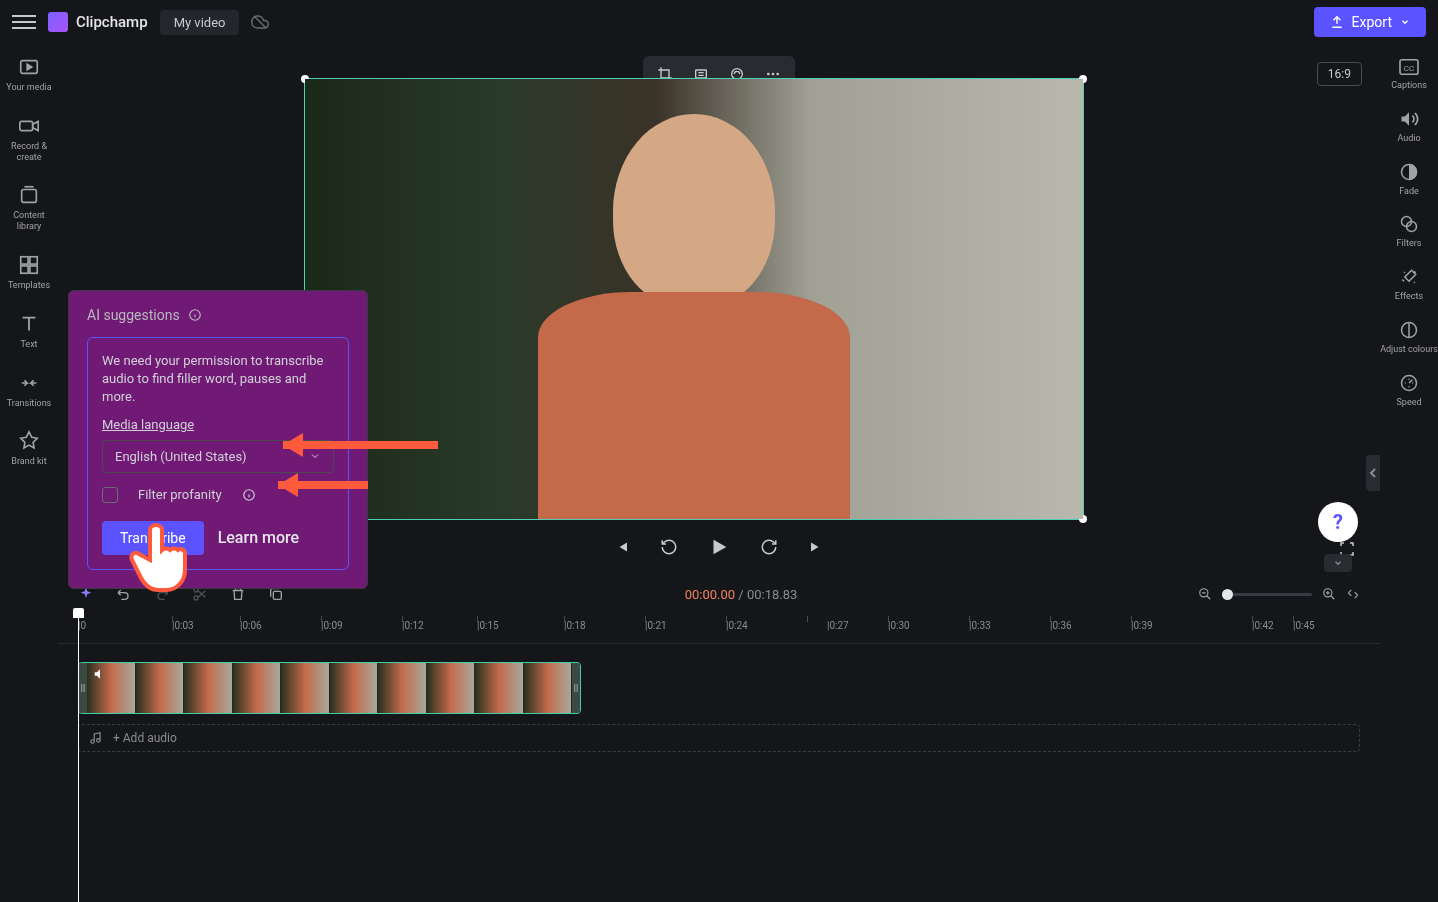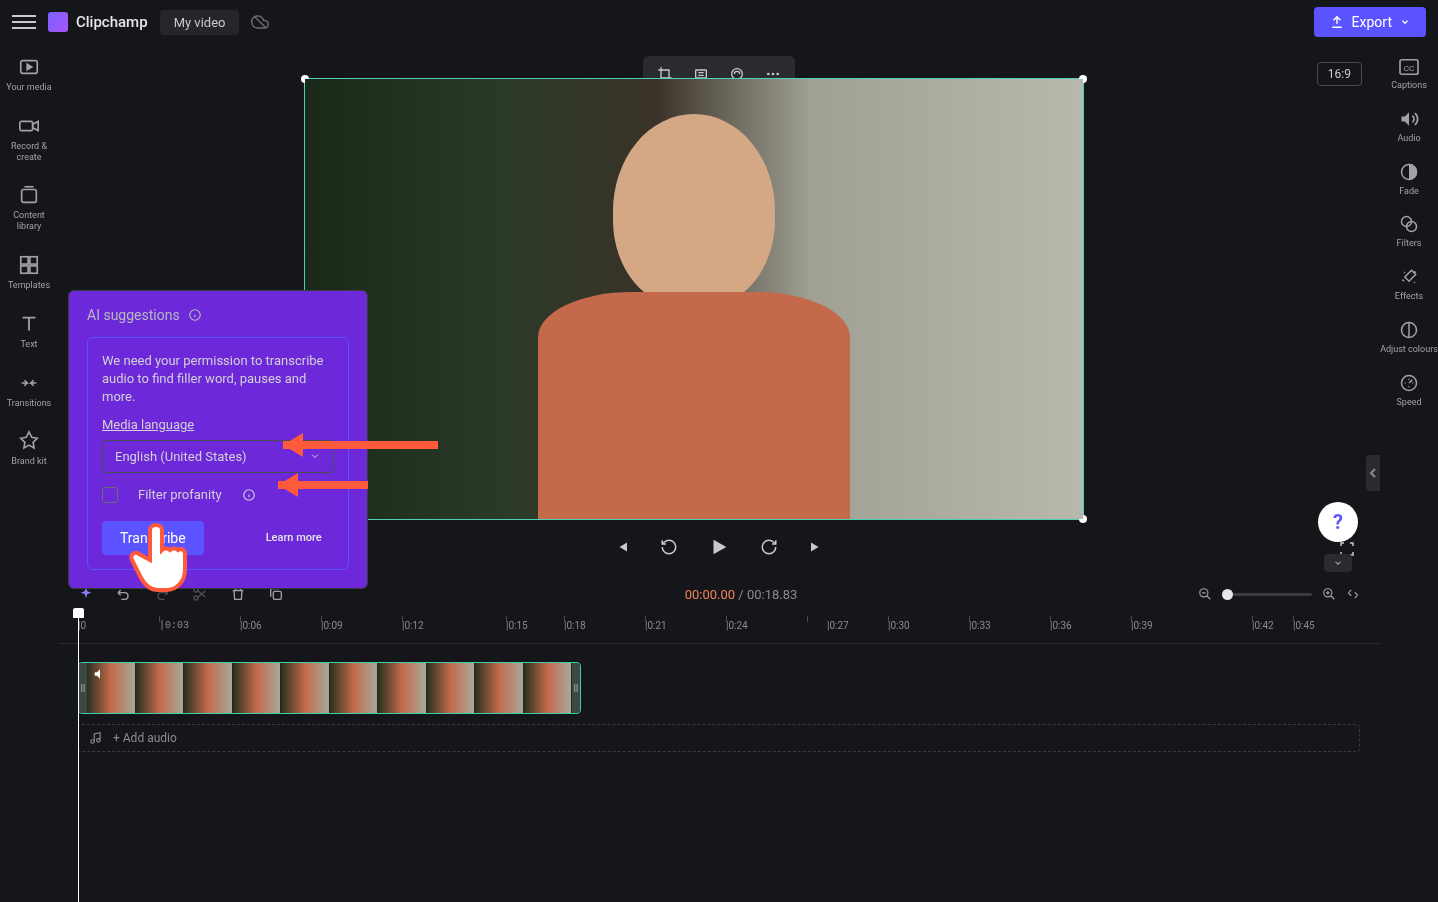--- a/index.html
+++ b/index.html
@@ -41,31 +41,31 @@
 .person-silhouette { position: absolute; left: 30%; top: 8%; width: 40%; height: 92%; }
 .person-head { position: absolute; left: 24%; top: 0; width: 52%; height: 48%; background: #d4a884; border-radius: 50% 50% 45% 45%; }
 .person-hair { position: absolute; left: 12%; top: -5%; width: 76%; height: 62%; background: #2a1f18; border-radius: 50% 50% 30% 30%; z-index: -1; }
 .person-body { position: absolute; left: 0; bottom: 0; width: 100%; height: 56%; background: #c46a4a; border-radius: 30% 30% 0 0 / 20% 20% 0 0; }
 
 .playback-bar { position: absolute; left: 50%; transform: translateX(-50%); bottom: 10px; display: flex; gap: 18px; align-items: center; }
 .playback-bar button { background: none; border: none; color: #c8c9cd; cursor: pointer; padding: 6px; }
 .fullscreen-btn { position: absolute; right: 18px; bottom: 10px; background: none; border: none; color: #c8c9cd; cursor: pointer; padding: 6px; }
 
 
-.ai-panel { position: absolute; left: 68px; top: 290px; width: 300px; background: #6d28d9; border: 1px solid #3a3b42; border-radius: 6px; padding: 16px 18px 18px; z-index: 20; }
+.ai-panel { position: absolute; left: 68px; top: 290px; width: 300px; background: #701a75; border: 1px solid #3a3b42; border-radius: 6px; padding: 16px 18px 18px; z-index: 20; }
 .ai-panel-title { font-size: 14px; color: #b8b9bf; margin-bottom: 14px; display: flex; align-items: center; gap: 8px; }
 .ai-panel-inner { border: 1px solid #5b53ff; border-radius: 6px; padding: 14px; }
 .ai-desc { font-size: 13px; color: #d0d1d6; line-height: 1.4; margin-bottom: 10px; }
 .ai-label { font-size: 13px; color: #d0d1d6; margin-bottom: 8px; text-decoration: underline; }
 .lang-select { width: 100%; background: transparent; border: 1px solid #4a4b52; border-radius: 4px; padding: 8px 12px; color: #d0d1d6; font-size: 13px; display: flex; justify-content: space-between; align-items: center; cursor: pointer; margin-bottom: 14px; }
 .filter-row { display: flex; align-items: center; gap: 20px; margin-bottom: 18px; font-size: 13px; color: #d0d1d6; }
 .checkbox { width: 16px; height: 16px; border: 1.5px solid #6b6c72; border-radius: 3px; }
 .panel-actions { display: flex; gap: 14px; align-items: center; }
 .transcribe-btn { background: #5b53ff; color: #fff; border: none; padding: 9px 18px; border-radius: 4px; font-size: 14px; cursor: pointer; }
-.learn-more { color: #e5e6ea; font-size: 11px; cursor: pointer; font-weight: 500; margin-left: 48px; }
+.learn-more { color: #e5e6ea; font-size: 16px; cursor: pointer; font-weight: 500; }
 
 
 .arrow-annot { position: absolute; z-index: 25; pointer-events: none; }
 .hand-cursor { position: absolute; z-index: 30; pointer-events: none; }
 
 
 .timeline-section { position: absolute; left: 58px; right: 58px; top: 578px; bottom: 0; }
 .timeline-tools { height: 32px; display: flex; align-items: center; padding: 0 20px; gap: 22px; }
 .timeline-tools .left-tools { display: flex; gap: 22px; }
 .timeline-tools button { background: none; border: none; color: #a1a2a8; cursor: pointer; }
@@ -421,25 +421,25 @@
           <svg width="14" height="14" viewBox="0 0 24 24" fill="none" stroke="currentColor" stroke-width="2">
             <path d="M4 10l5-5M4 10l5 5M20 14l-5 5M20 14l-5-5"></path>
           </svg>
         </button>
     </div>
   </div>
 
   <div class="ruler">
     <div class="playhead"></div>
   <div class="ruler-mark" style="left: 20px;">|0</div>
-      <div class="ruler-mark" style="left: 101px; font-family: Liberation Mono, monospace;">|0:03</div>
+      <div class="ruler-mark" style="left: 114px;">|0:03</div>
       <div class="ruler-mark" style="left: 182px;">|0:06</div>
       <div class="ruler-mark" style="left: 263px;">|0:09</div>
       <div class="ruler-mark" style="left: 344px;">|0:12</div>
-      <div class="ruler-mark" style="left: 448px;">|0:15</div>
+      <div class="ruler-mark" style="left: 419px;">|0:15</div>
       <div class="ruler-mark" style="left: 506px;">|0:18</div>
       <div class="ruler-mark" style="left: 587px;">|0:21</div>
       <div class="ruler-mark" style="left: 668px;">|0:24</div>
       <div class="ruler-mark" style="left: 749px; padding-left: 20px;">|0:27</div>
       <div class="ruler-mark" style="left: 830px;">|0:30</div>
       <div class="ruler-mark" style="left: 911px;">|0:33</div>
       <div class="ruler-mark" style="left: 992px;">|0:36</div>
       <div class="ruler-mark" style="left: 1073px;">|0:39</div>
       <div class="ruler-mark" style="left: 1162px; margin-left: 32px;">|0:42</div>
       <div class="ruler-mark" style="left: 1235px;">|0:45</div>

